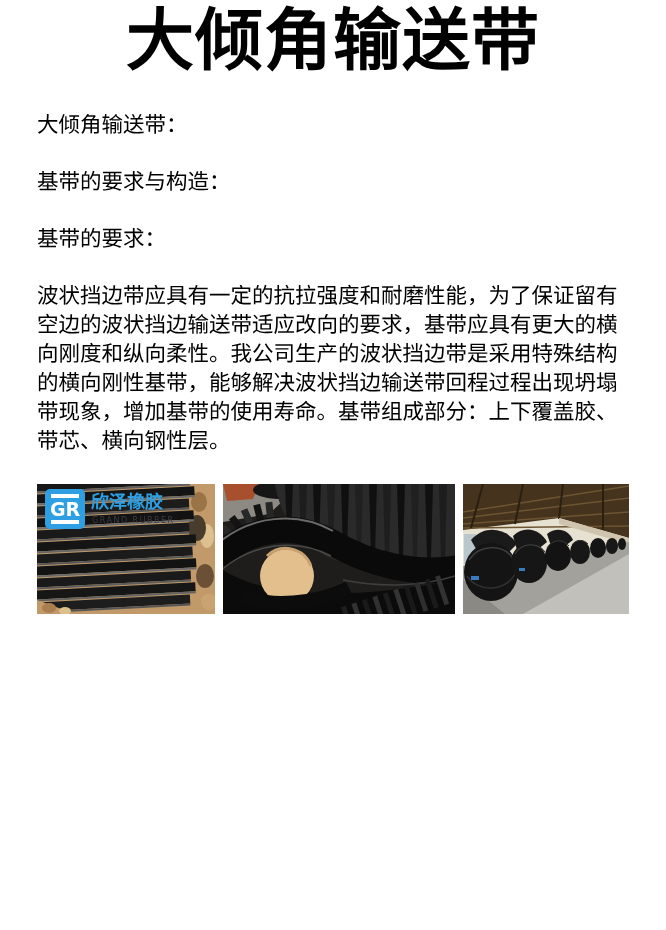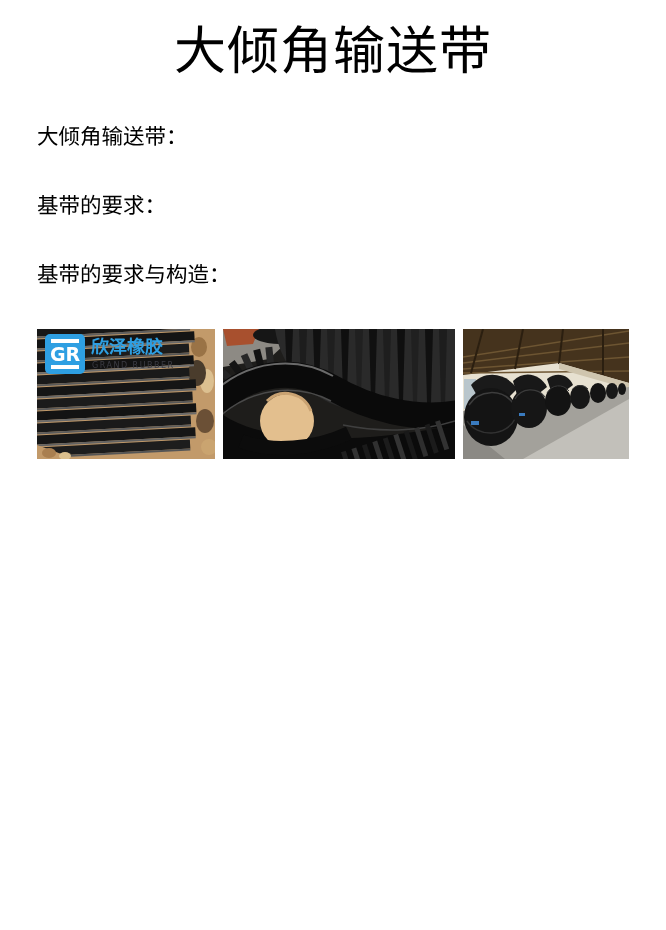--- a/index.html
+++ b/index.html
@@ -7,32 +7,31 @@
   body {
     width: 666px;
     min-height: 930px;
     margin: 0 auto;
     font-family: "DejaVu Sans", sans-serif;
     color: #000000;
     background: #ffffff;
   }
   .page { width: 666px; padding: 0 37px 46px 37px; }
   h1.page-title {
-    font-size: 52px;
+    font-size: 68px;
     line-height: 1.2;
-    font-weight: normal;
+    font-weight: bold;
     text-align: center;
-    padding-top: 20px;
     letter-spacing: 1px;
     color: #000000;
   }
   .body-text p {
     font-size: 21.5px;
     line-height: 29px;
-    margin: 40px 0;
+    margin: 28px 0;
     color: #000000;
     white-space: pre-wrap;
     word-break: break-all;
     text-align: left;
   }
   .gallery {
     display: flex;
     gap: 8px;
     margin-top: 29px;
     width: 592px;
@@ -45,22 +44,23 @@
 </style>
 </head>
 <body>
 
 <div class="page">
 
   <h1 class="page-title">大倾角输送带</h1>
 
   <div class="body-text">
     <p>大倾角输送带：</p>
+    <p>基带的要求与构造：</p>
     <p>基带的要求：</p>
-    <p>基带的要求与构造：</p>
+    <p>波状挡边带应具有一定的抗拉强度和耐磨性能，为了保证留有空边的波状挡边输送带适应改向的要求，基带应具有更大的横向刚度和纵向柔性。我公司生产的波状挡边带是采用特殊结构的横向刚性基带，能够解决波状挡边输送带回程过程出现坍塌带现象，增加基带的使用寿命。基带组成部分：上下覆盖胶、带芯、横向钢性层。</p>
   </div>
 
   <div class="gallery">
 
     <figure aria-label="sidewall-rubber-strips-photo">
       <svg class="ph1" viewBox="0 0 178 130" preserveAspectRatio="none">
         <rect width="178" height="130" fill="#c29a6a"></rect>
         <ellipse cx="162" cy="18" rx="8" ry="10" fill="#9a7346"></ellipse>
         <ellipse cx="170" cy="52" rx="7" ry="12" fill="#dcc090"></ellipse>
         <ellipse cx="160" cy="44" rx="9" ry="13" fill="#4a3c2c"></ellipse>

